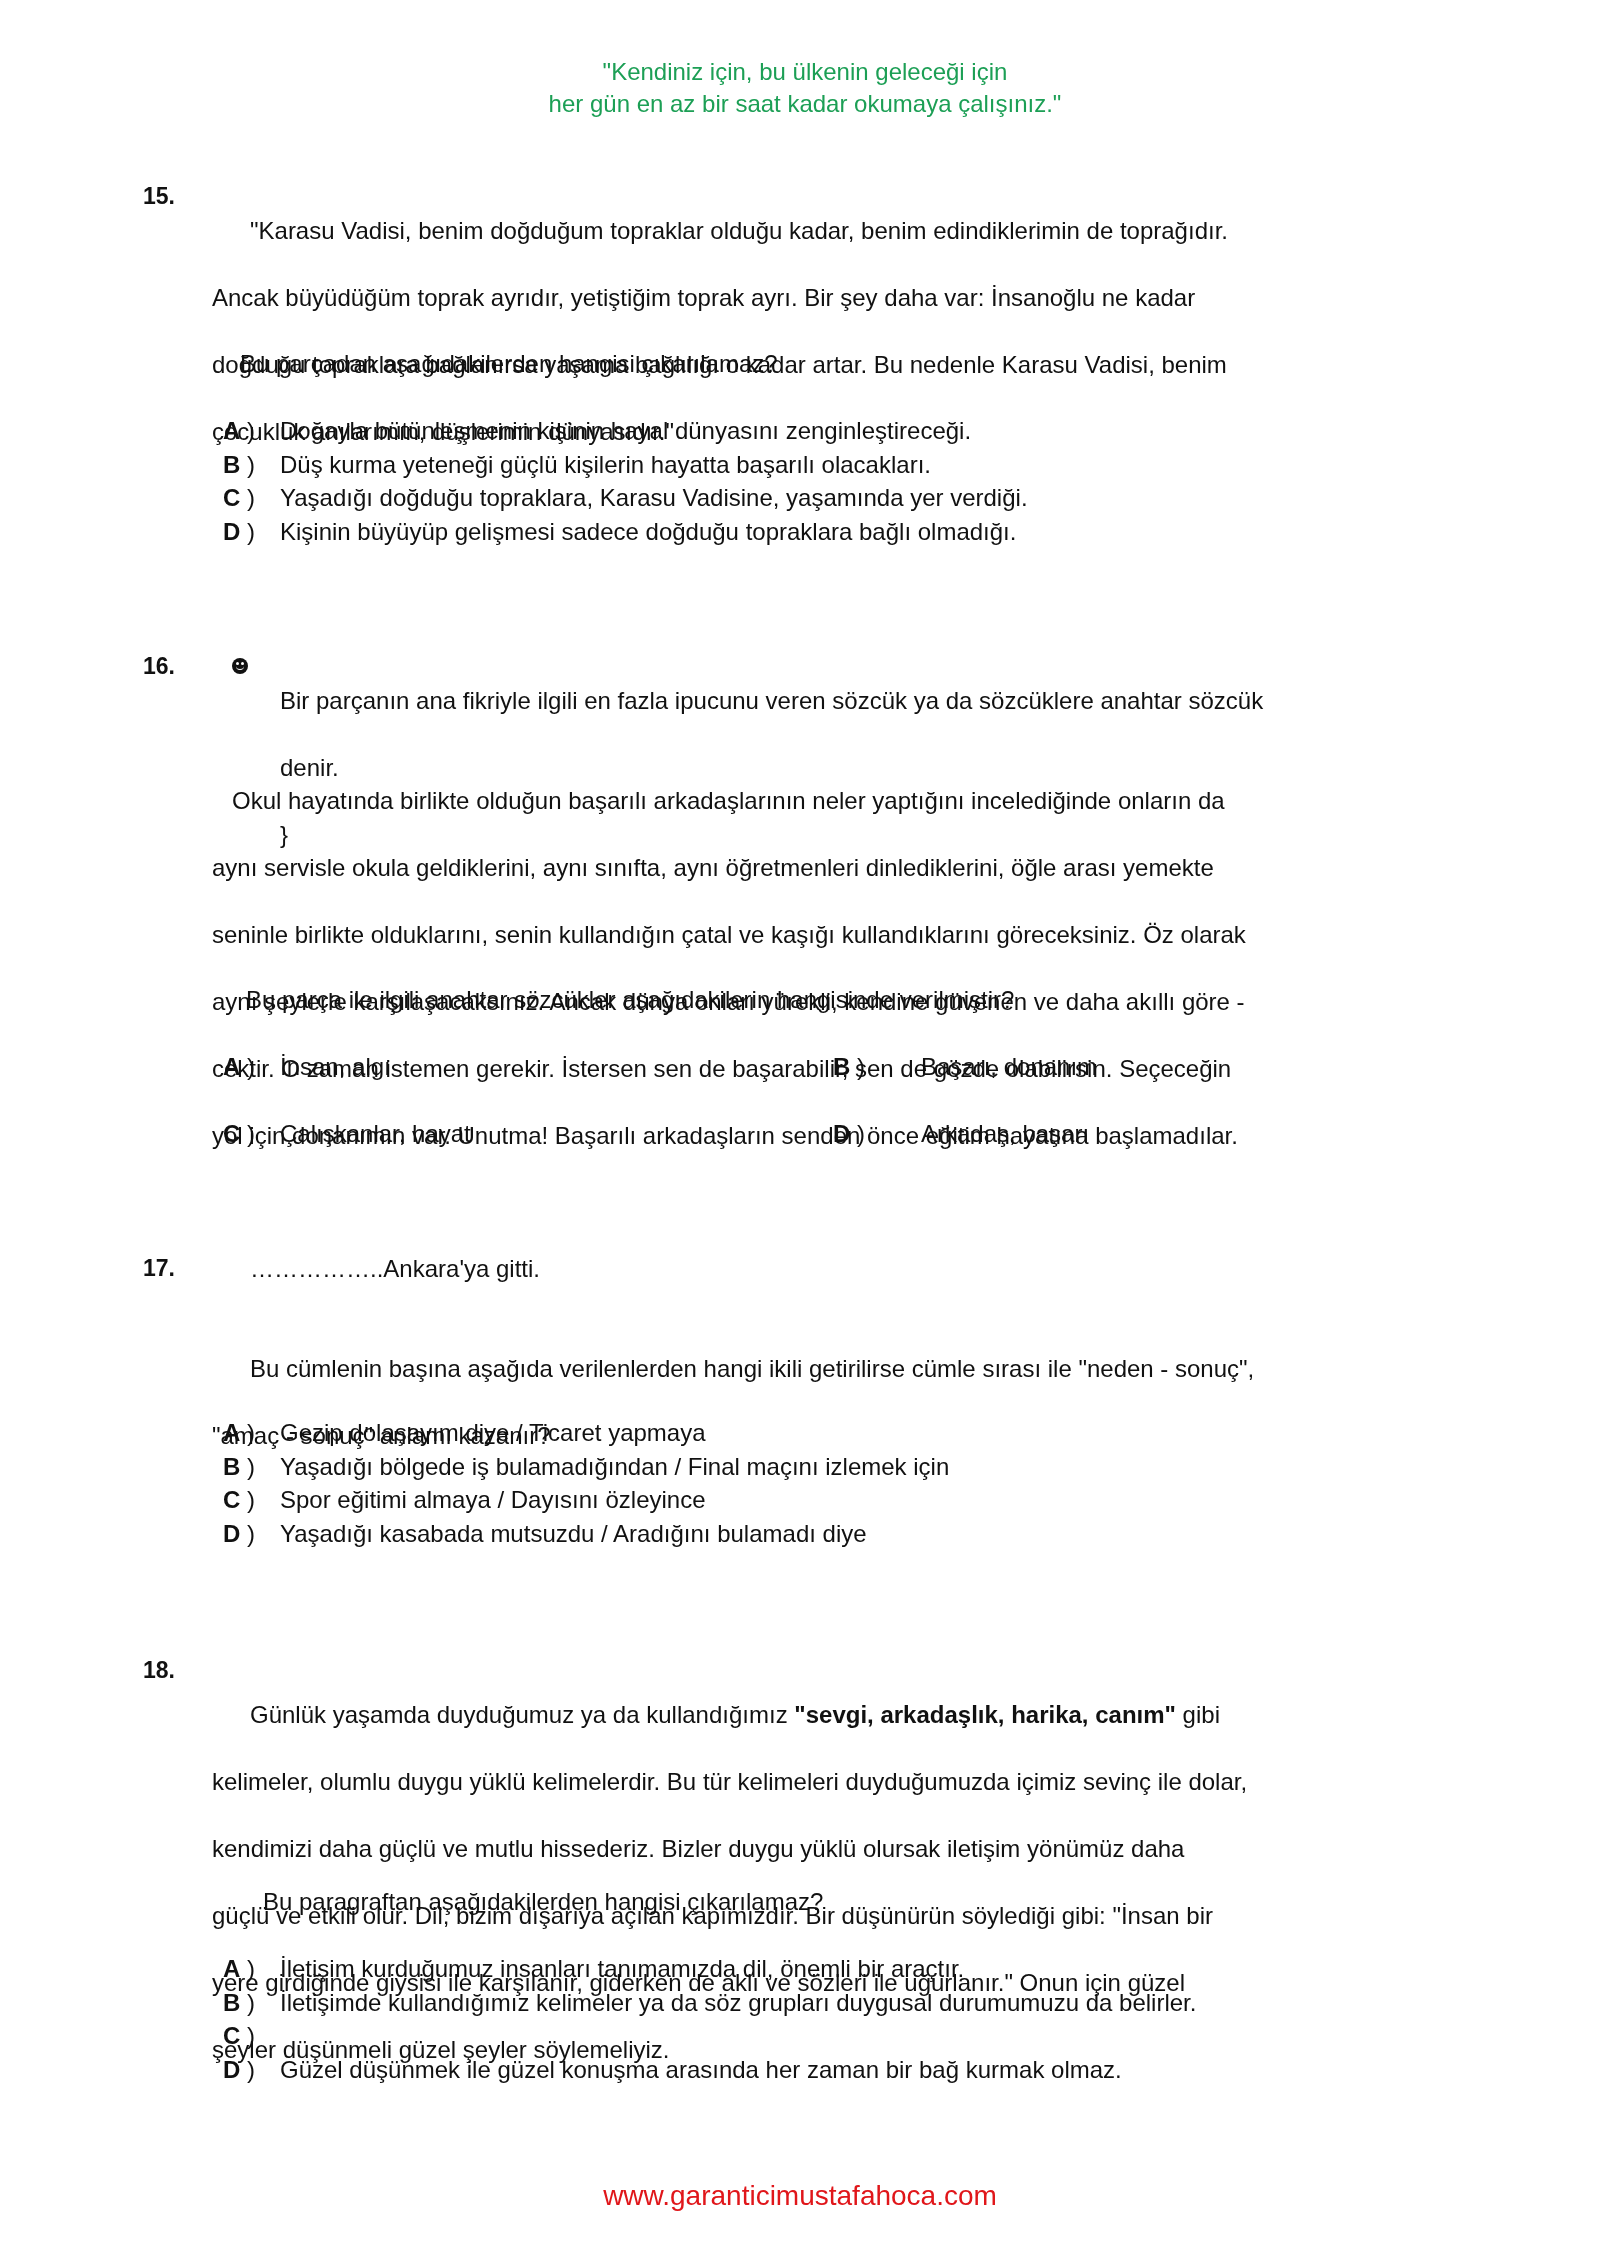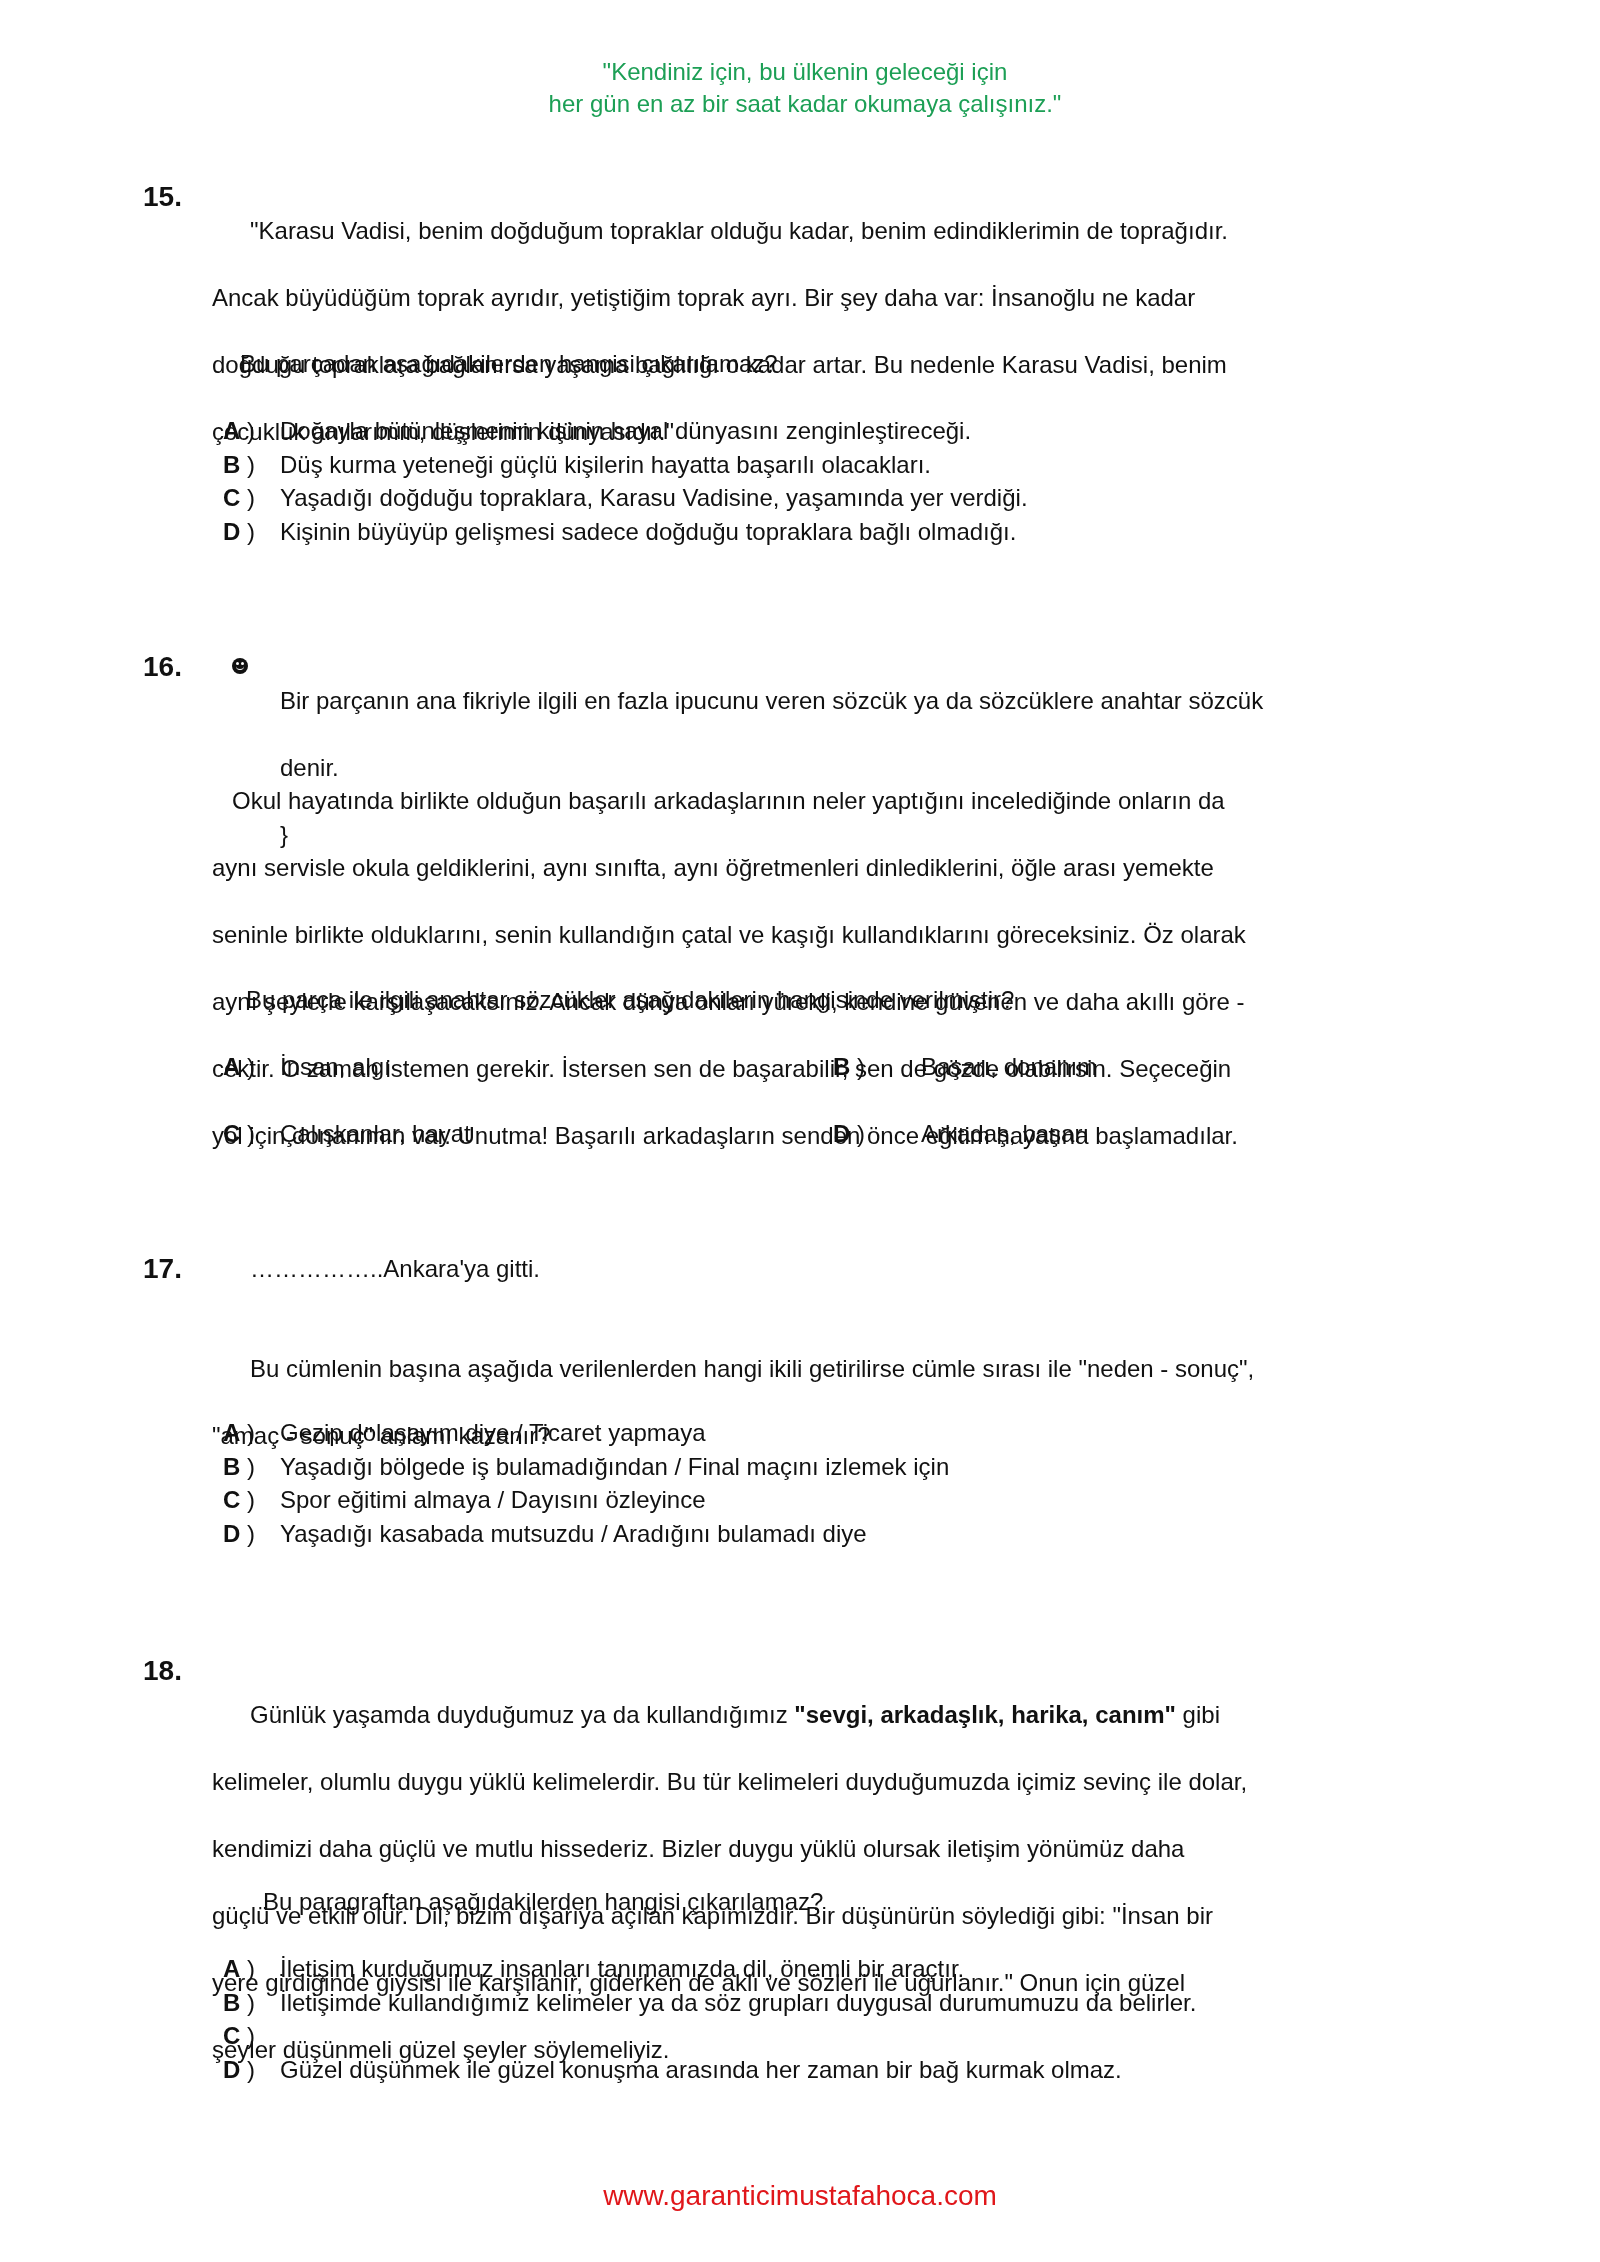--- a/index.html
+++ b/index.html
@@ -9,21 +9,21 @@
   }
   .header {
     position: absolute; left: 0; top: 56px; width: 1610px; text-align: center;
     font-size: 24px; line-height: 32px; color: #1c9f55;
   }
   .header div { white-space: nowrap; }
   .q {
     position: absolute; left: 0; width: 1600px;
   }
   .qnum {
-    position: absolute; left: 143px; top: 0; font-weight: bold; font-size: 28px; line-height: 33px;
+    position: absolute; left: 143px; top: 0; font-weight: bold; font-size: 23px; line-height: 33px;
   }
   .para {
     position: absolute; left: 212px; width: 1200px; font-size: 24px; line-height: 33.5px; white-space: pre-line;
   }
   .para .line { display: block; white-space: nowrap; }
   .ask { position: absolute; font-size: 24px; line-height: 33px; white-space: nowrap; }
   .opts { position: absolute; left: 223px; font-size: 24px; line-height: 33.5px; }
   .opt { display: flex; white-space: nowrap; }
   .opt .lbl { width: 57px; font-weight: bold; }
   .opt .lbl .par { font-weight: normal; }

